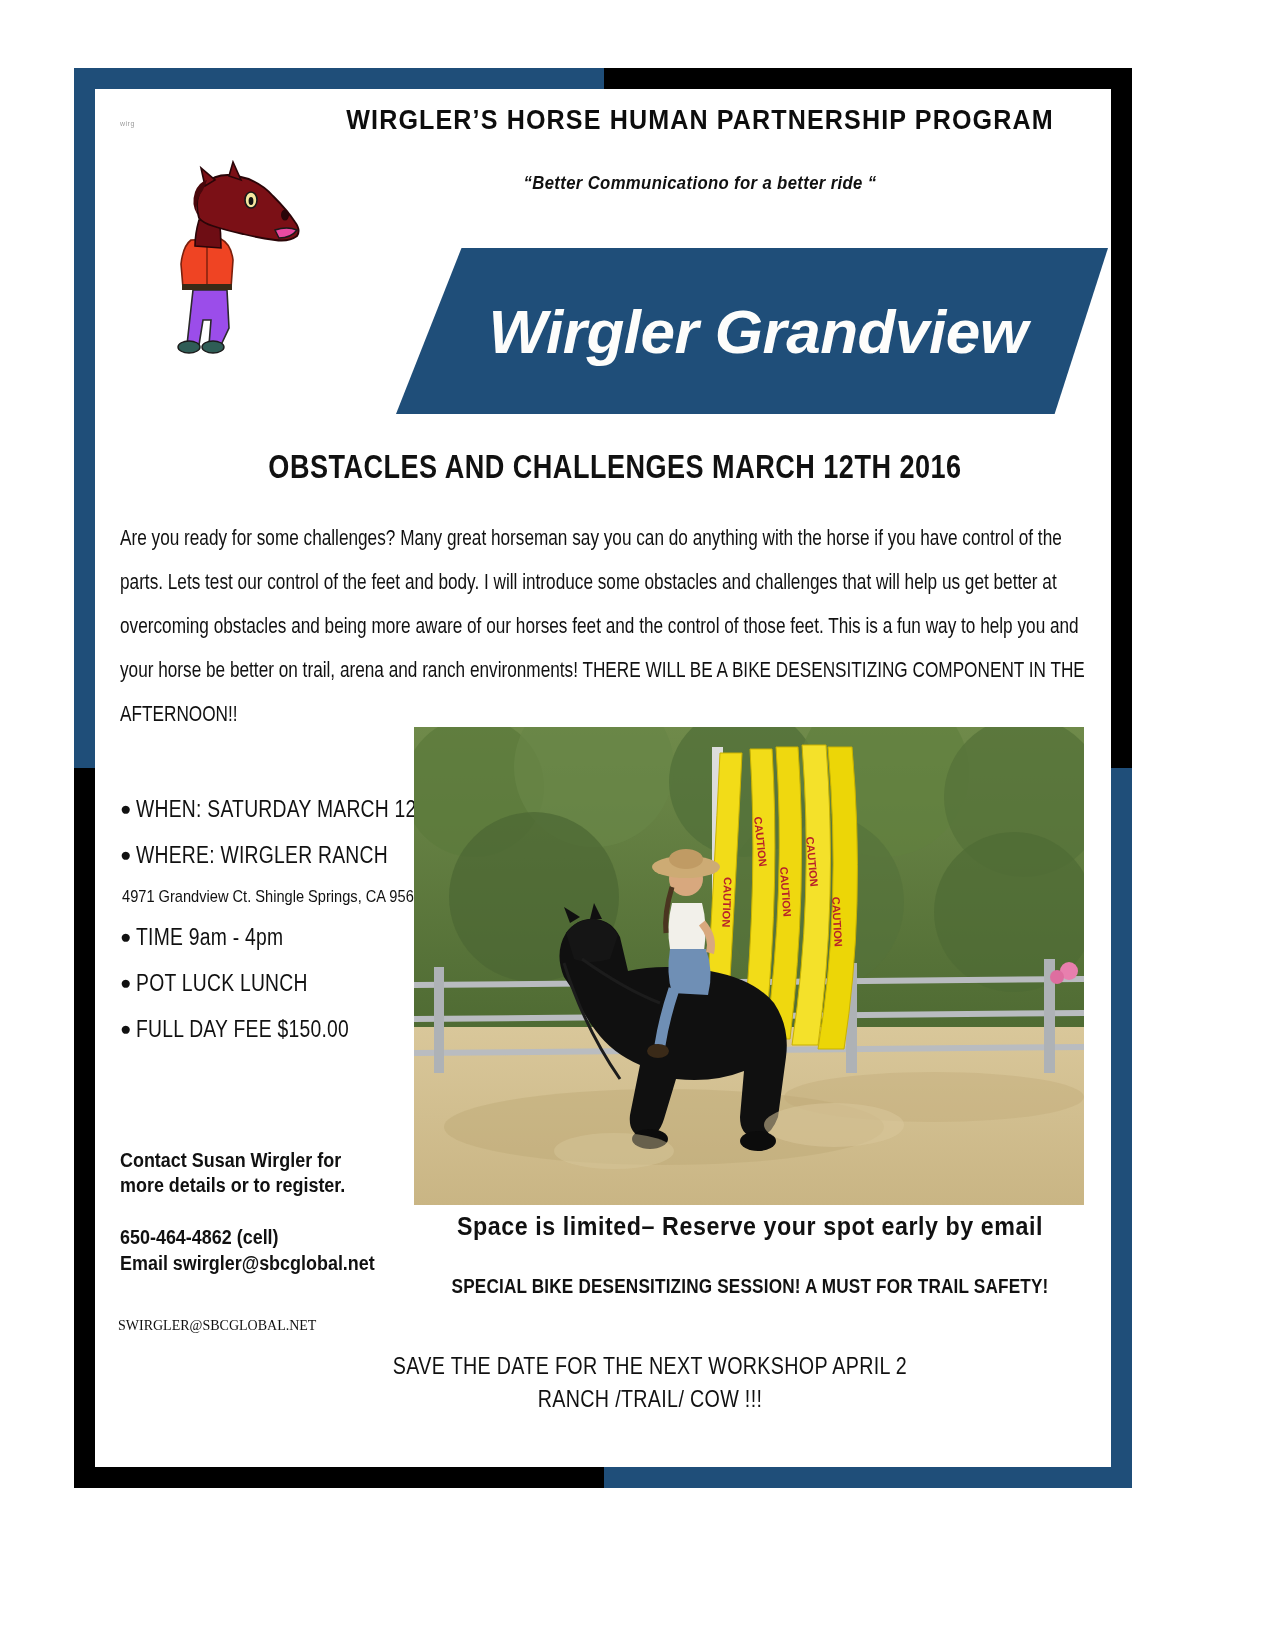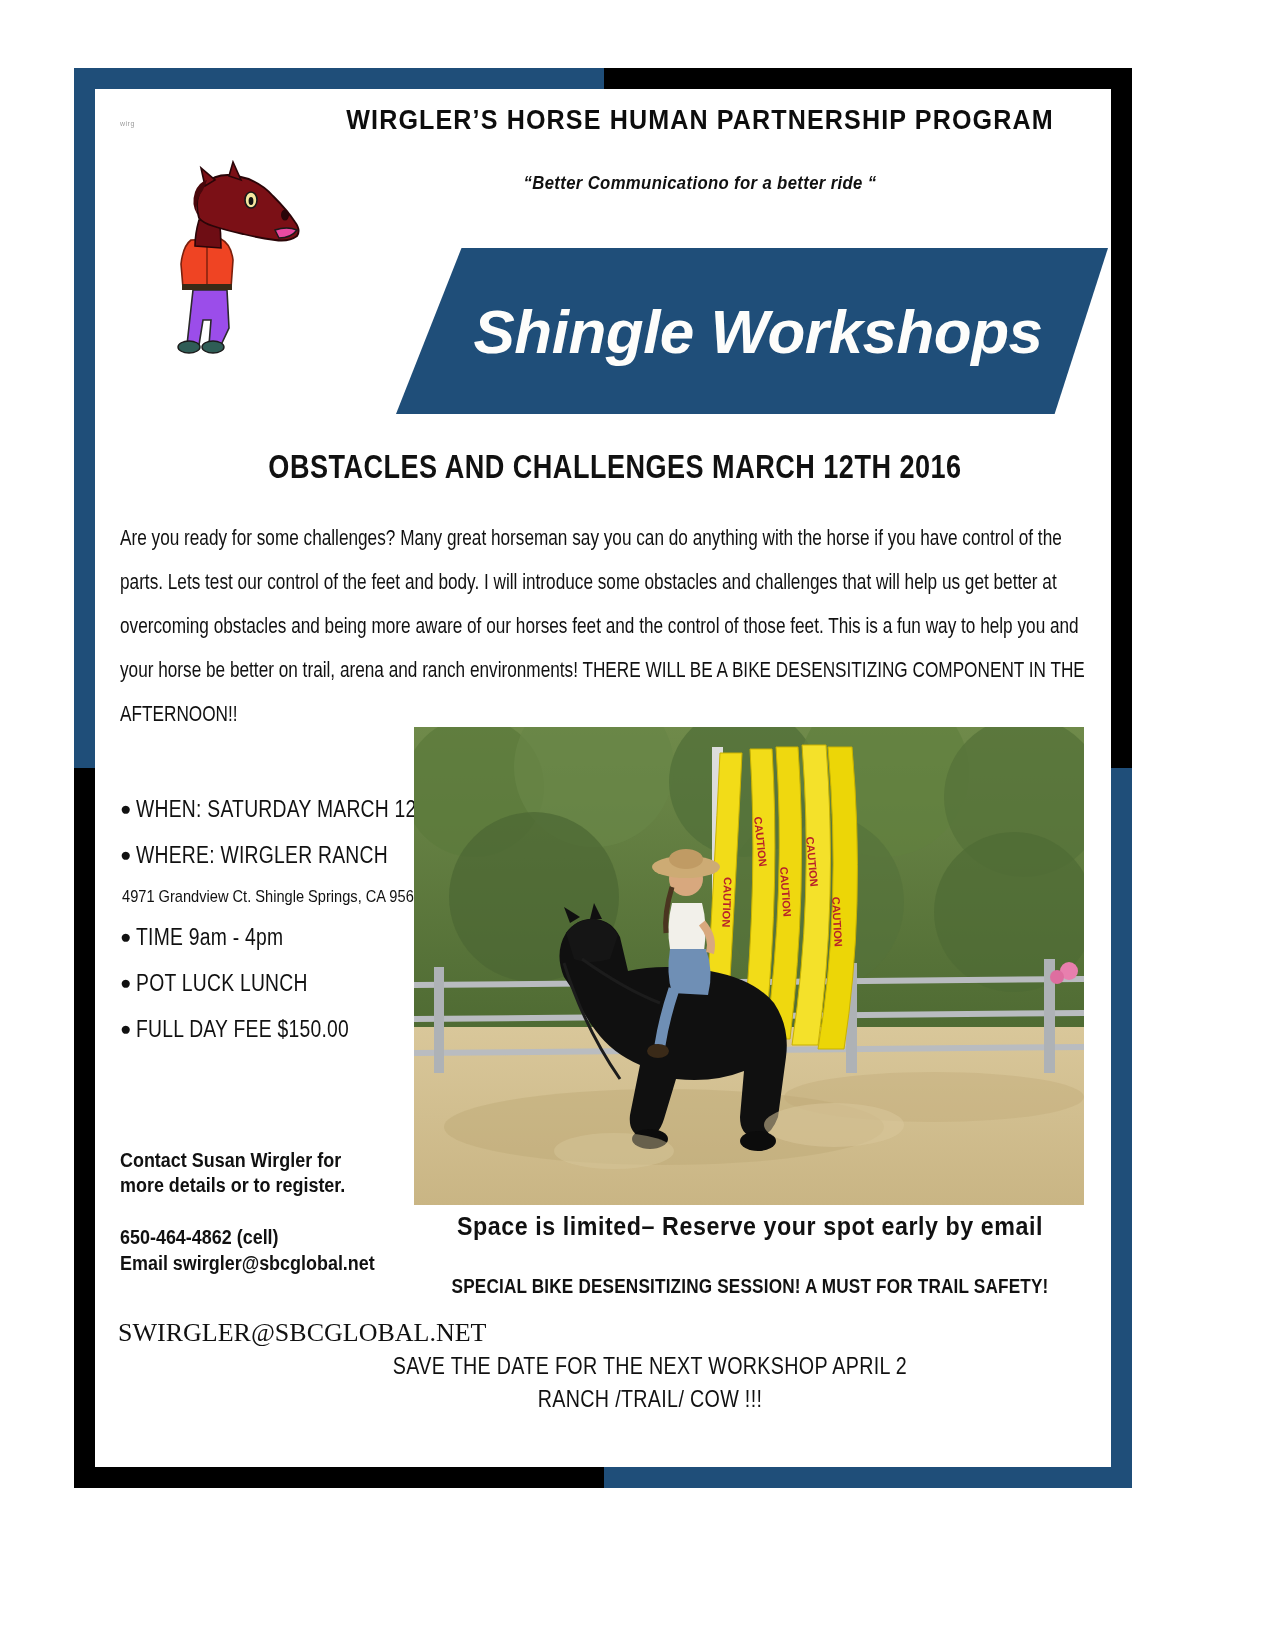--- a/index.html
+++ b/index.html
@@ -61,21 +61,21 @@
     margin:-6px 0 12px 2px;transform:scaleX(.86);transform-origin:left top;width:380px;}
 
   
   .contact-bold{position:absolute;left:120px;top:1148px;width:290px;
     font-family:"Liberation Sans",sans-serif;font-weight:bold;font-size:19.5px;line-height:25px;color:#111;
     transform:scaleX(.92);transform-origin:left top;}
   .contact-lines{position:absolute;left:120px;top:1224px;width:320px;
     font-family:"Liberation Sans",sans-serif;font-weight:bold;font-size:19.5px;line-height:26px;color:#111;
     transform:scaleX(.92);transform-origin:left top;}
   .email-serif{position:absolute;left:118px;top:1318px;
-    font-family:"Liberation Serif",serif;font-size:26px;color:#111;letter-spacing:0px;}
+    font-family:"Liberation Serif",serif;font-size:14px;color:#111;letter-spacing:0px;}
 
   
   .photo{position:absolute;left:414px;top:727px;width:670px;height:478px;overflow:hidden;}
   .photo svg{display:block;}
 
   
   .cap-space{position:absolute;left:414px;top:1212px;width:672px;text-align:center;
     font-family:"Liberation Sans",sans-serif;font-weight:bold;font-size:25px;color:#111;
     letter-spacing:.6px;transform:scaleX(.93);transform-origin:center;}
   .cap-bike{position:absolute;left:400px;top:1275px;width:700px;text-align:center;
@@ -135,21 +135,21 @@
       <ellipse cx="96" cy="40" rx="6" ry="8" fill="#f6e7a0" stroke="#1a1a1a" stroke-width="1.6"></ellipse>
       <ellipse cx="96" cy="41" rx="2.4" ry="4" fill="#141414"></ellipse>
 
       <ellipse cx="130" cy="55" rx="4" ry="5.5" fill="#2a0508"></ellipse>
 
       <path d="M120 70 Q132 66 142 70 Q136 78 124 78 Z" fill="#e84aa0" stroke="#1a1a1a" stroke-width="1.4"></path>
     </svg>
   </div>
 
   <div class="banner"></div>
-  <div class="banner-text" style="left:396px;top:248px;">Shingle Workshops</div>
+  <div class="banner-text" style="left:396px;top:248px;">Wirgler Grandview</div>
 
   <div class="subtitle">OBSTACLES AND CHALLENGES  MARCH 12TH 2016</div>
 
   <div class="body-copy">Are you ready for some challenges? Many great horseman say you can do anything with the horse if you have control of the parts. Lets test our control of the feet and body. I will introduce some obstacles and challenges that will help us get better at overcoming obstacles and being more aware of our horses feet and the control of those feet. This is a fun way to help you and your horse be better on trail, arena and ranch environments! THERE WILL BE A BIKE DESENSITIZING COMPONENT IN THE AFTERNOON!!</div>
 
   <div class="details">
     <div class="d-bullet">
       <span class="dot">●</span>
       <span class="d-text">WHEN: SATURDAY  MARCH 12</span>
     </div>

